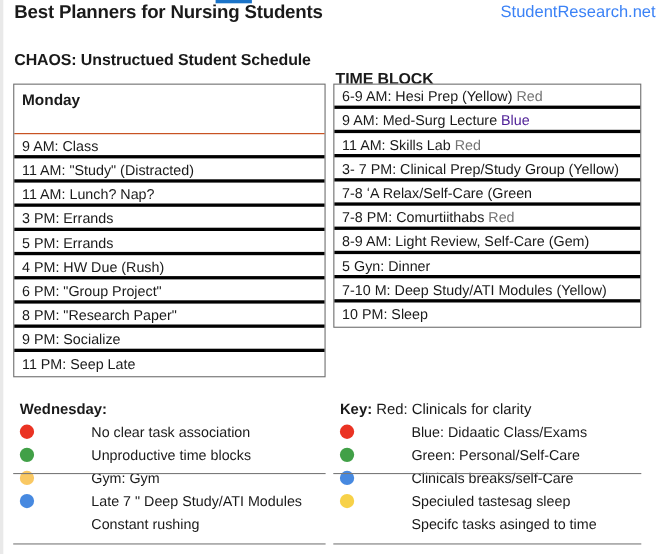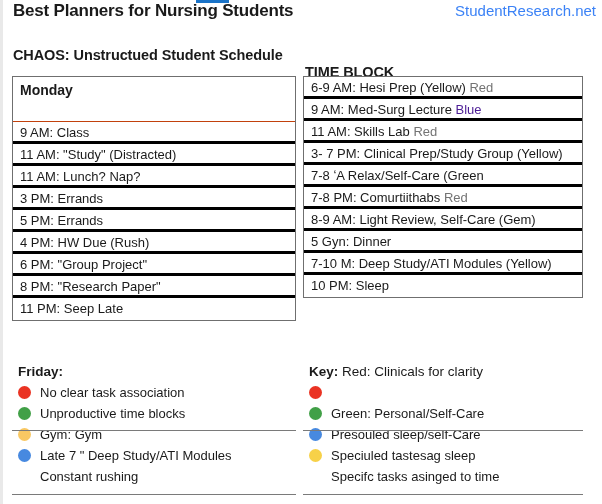--- a/index.html
+++ b/index.html
@@ -160,21 +160,21 @@
     padding-left: 6px;
   }
   .legend .dot {
     width: 13px;
     height: 13px;
     border-radius: 50%;
     flex: 0 0 13px;
     margin-right: 9px;
   }
   .legend .dot.blank { background: transparent; }
-  .legend .lg-text { overflow: hidden; }
+  .legend .lg-text { overflow: hidden; margin-left: 43px; }
 
   .hrule {
     position: absolute;
     height: 1px;
     background: #7a7a7a;
   }
   .hrule.mid-left  { left: 12px;  width: 284px; top: 430px; }
   .hrule.mid-right { left: 303px; width: 280px; top: 430px; }
   .hrule.bot-left  { left: 12px;  width: 284px; top: 494px; }
   .hrule.bot-right { left: 303px; width: 280px; top: 494px; }
@@ -200,39 +200,40 @@
   <div class="sched left" id="left-table">
     <div class="daycell">Monday</div>
   <div class="row"><span>9 AM: Class</span></div>
       <div class="row"><span>11 AM: "Study" (Distracted)</span></div>
       <div class="row"><span>11 AM: Lunch? Nap?</span></div>
       <div class="row"><span>3 PM: Errands</span></div>
       <div class="row"><span>5 PM: Errands</span></div>
       <div class="row"><span>4 PM: HW Due (Rush)</span></div>
       <div class="row"><span>6 PM:  "Group Project"</span></div>
       <div class="row"><span>8 PM: "Research Paper"</span></div>
+      <div class="row"><span>9 PM: Socialize</span></div>
       <div class="row"><span>11 PM: Seep Late</span></div>
     </div>
 
   <div class="sched right" id="right-table">
   <div class="row"><span>6-9 AM: Hesi Prep (Yellow) </span><span class="tag-red">Red</span></div>
       <div class="row"><span>9 AM: Med-Surg Lecture </span><span class="tag-blue">Blue</span></div>
       <div class="row"><span>11 AM: Skills Lab </span><span class="tag-red">Red</span></div>
       <div class="row"><span>3- 7 PM: Clinical Prep/Study Group (Yellow)</span></div>
       <div class="row"><span>7-8 ʻA Relax/Self-Care (Green</span></div>
       <div class="row"><span>7-8 PM: Comurtiithabs </span><span class="tag-red">Red</span></div>
       <div class="row"><span>8-9 AM: Light Review, Self-Care (Gem)</span></div>
       <div class="row"><span>5 Gyn: Dinner</span></div>
       <div class="row"><span>7-10 M: Deep Study/ATI Modules (Yellow)</span></div>
       <div class="row"><span>10 PM: Sleep</span></div>
     </div>
 
   <div class="legend left" id="left-legend">
     <div class="lg-title">
-      <span>Friday:</span><span class="normal"></span>
+      <span>Wednesday:</span><span class="normal"></span>
     </div>
   <div class="lg-row">
         <span class="dot" style="background: rgb(234, 51, 35);"></span>
         <span class="lg-text">No clear task association</span>
       </div>
       <div class="lg-row">
         <span class="dot" style="background: rgb(65, 160, 71);"></span>
         <span class="lg-text">Unproductive time blocks</span>
       </div>
       <div class="lg-row">
@@ -248,28 +249,29 @@
         <span class="lg-text">Constant rushing</span>
       </div>
     </div>
 
   <div class="legend right" id="right-legend">
     <div class="lg-title">
       <span>Key:</span><span class="normal"> Red: Clinicals for clarity</span>
     </div>
   <div class="lg-row">
         <span class="dot" style="background: rgb(234, 51, 35);"></span>
+        <span class="lg-text">Blue: Didaatic Class/Exams</span>
       </div>
       <div class="lg-row">
         <span class="dot" style="background: rgb(65, 160, 71);"></span>
         <span class="lg-text">Green: Personal/Self-Care</span>
       </div>
       <div class="lg-row">
         <span class="dot" style="background: rgb(71, 137, 224);"></span>
-        <span class="lg-text">Presouled sleep/self-Care</span>
+        <span class="lg-text">Clinicals breaks/self-Care</span>
       </div>
       <div class="lg-row">
         <span class="dot" style="background: rgb(247, 209, 72);"></span>
         <span class="lg-text">Speciuled tastesag sleep</span>
       </div>
       <div class="lg-row">
         <span class="dot blank"></span>
         <span class="lg-text">Specifc tasks asinged to time</span>
       </div>
     </div>

